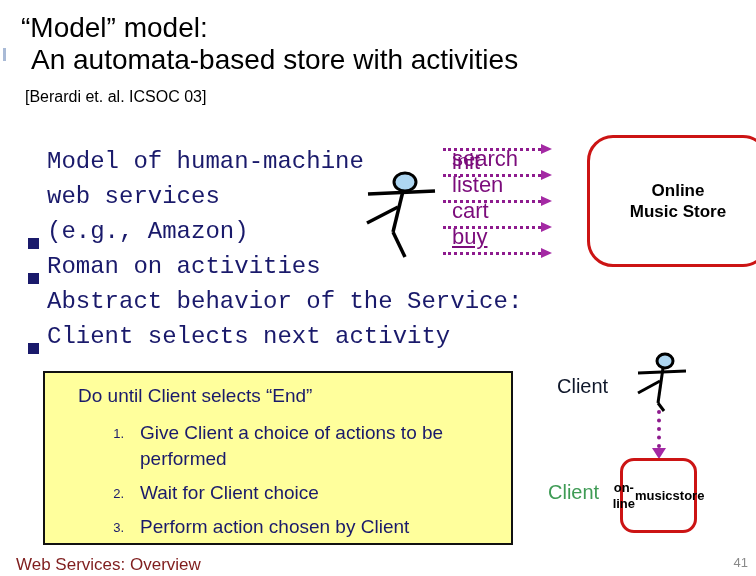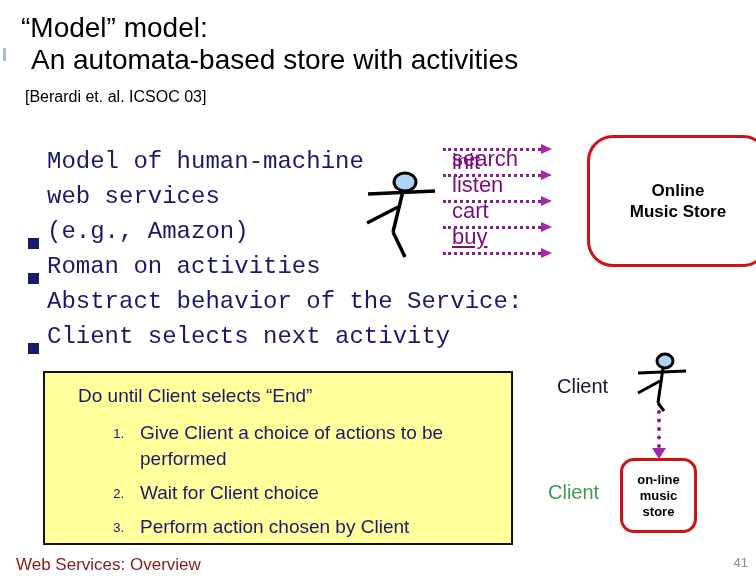--- a/index.html
+++ b/index.html
@@ -62,21 +62,21 @@
   .client-label { position: absolute; left: 557px; top: 375px; color: #0f172a; font-size: 20px; }
   .service-label { position: absolute; left: 548px; top: 481px; color: #3f9b55; font-size: 20px; }
   .v-arrow { position: absolute; left: 657px; top: 410px; width: 0; height: 38px; border-left: 4px dotted #8e1b8e; }
   .v-arrow-head {
     position: absolute; left: 652px; top: 448px; width: 0; height: 0;
     border-top: 11px solid #a429a4; border-left: 7px solid transparent; border-right: 7px solid transparent;
   }
   .svc-box {
     position: absolute; left: 620px; top: 458px; width: 77px; height: 75px;
     border: 3px solid #cc1414; border-radius: 14px; background: #fff;
-    display: flex; flex-direction: column; justify-content: center; align-items: center;
+    display: flex; flex-direction: row; justify-content: center; align-items: center;
     font-size: 13px; font-weight: bold; color: #000; line-height: 16px; text-align: center;
   }
 
   
   .footer-left { position: absolute; left: 16px; top: 555px; font-size: 17px; color: #7f1d1d; }
   .footer-page { position: absolute; right: 8px; top: 555px; font-size: 13px; color: #8a8a8a; }
 </style>
 </head>
 <body>
 

